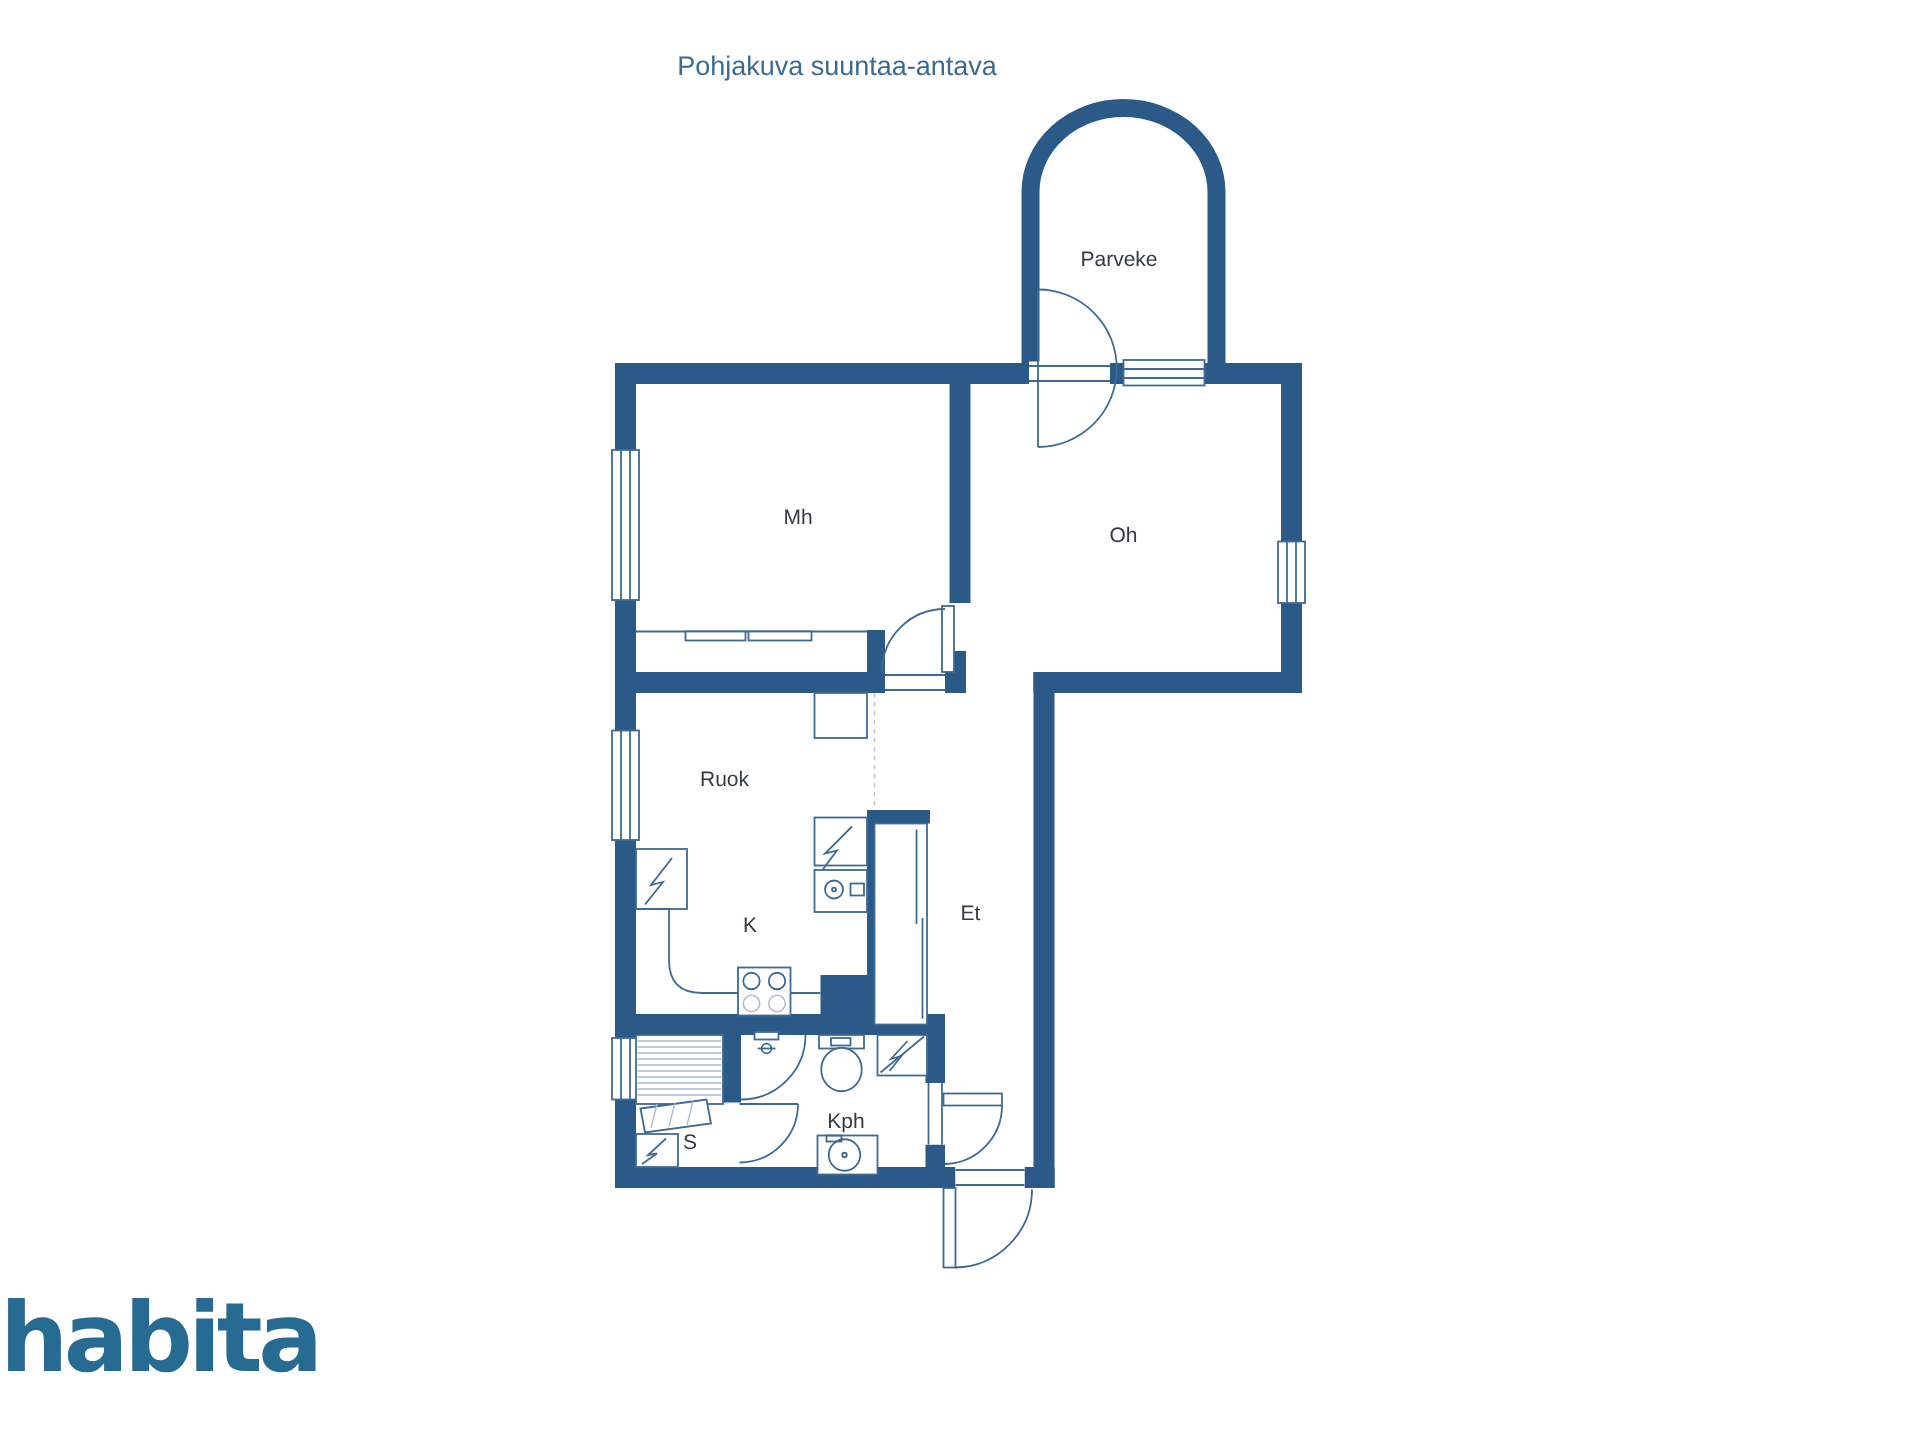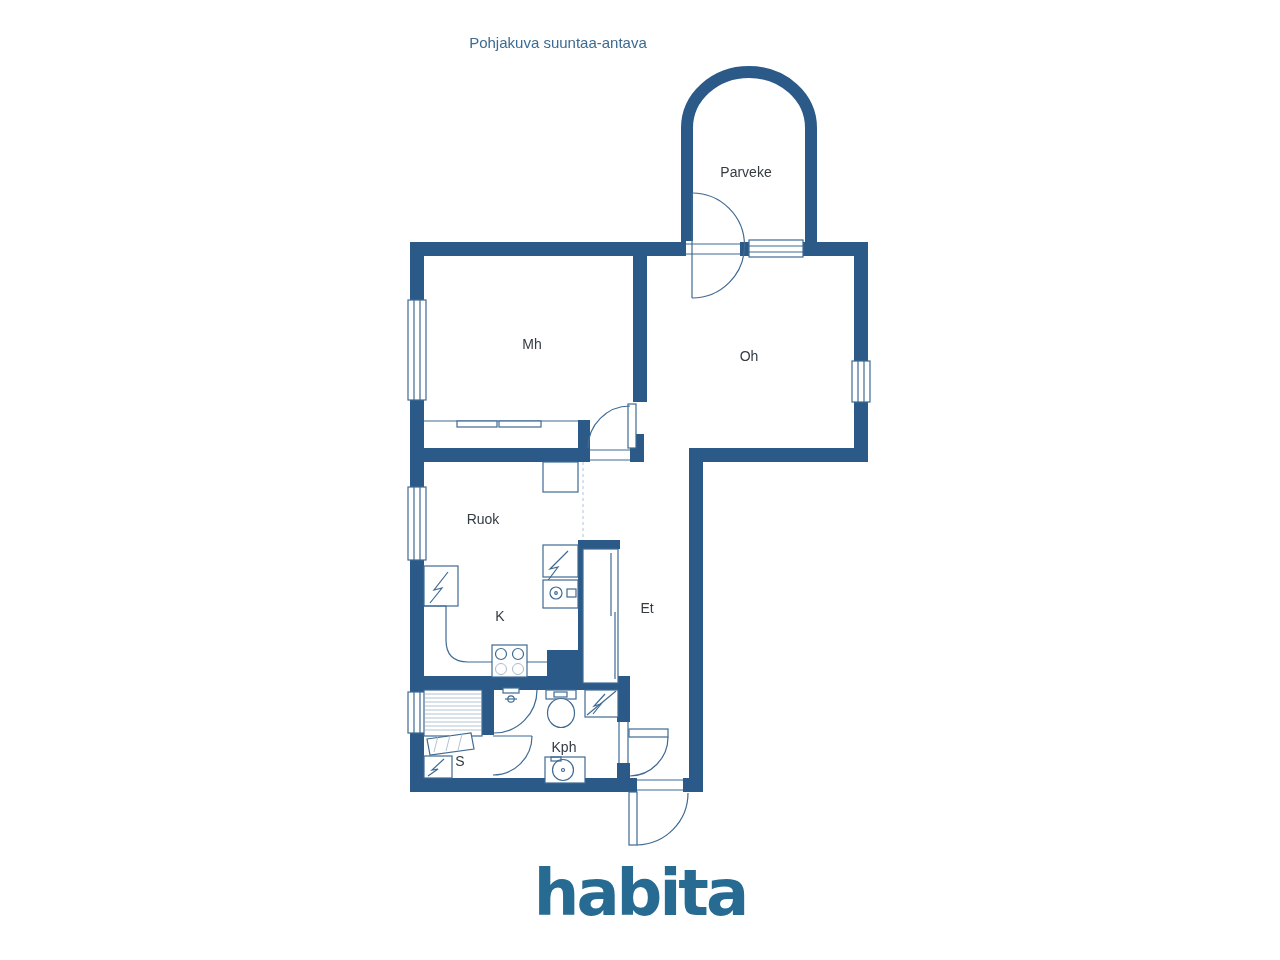--- a/index.html
+++ b/index.html
@@ -1,20 +1,20 @@
 <!DOCTYPE html>
 <html style="--wall: #2b5a88; --line: #3f6a93; --lite: #a9bccd; --label: #333b43; --title: #3b6b92; --logo: #276b92; --bg: #ffffff;"><head>
 <meta charset="utf-8">
 <style>
   html,body{margin:0;padding:0;background:#fff;}
   .page{position:relative;width:1280px;height:960px;background:var(--bg,#fff);overflow:hidden;
         font-family:"Liberation Sans",sans-serif;}
   .title{position:absolute;top:34px;left:0;width:1116px;text-align:center;
-         font-size:15px;color:var(--title,#3b6b92);}
-  .logo{position:absolute;top:856px;left:0;width:1280px;text-align:center;
+         font-size:18px;color:var(--title,#3b6b92);}
+  .logo{position:absolute;top:856px;left:0;width:1280px;text-align:left;
         font-family:"DejaVu Sans",sans-serif;font-weight:bold;font-size:64px;
         letter-spacing:-3px;color:var(--logo,#276b92);}
   svg{position:absolute;top:0;left:0;}
   .wall{fill:var(--wall,#2b5a88);}
   .arch{stroke:var(--wall,#2b5a88);stroke-width:12;fill:none;}
   .thin{stroke:var(--line,#3f6a93);stroke-width:1.2;fill:none;}
   .thinf{stroke:var(--line,#3f6a93);stroke-width:1.2;fill:#fff;}
   .lite{stroke:var(--lite,#a9bccd);stroke-width:1;fill:none;}
   .hatch{stroke:var(--lite,#a9bccd);stroke-width:0.9;fill:none;}
   .open{fill:#fff;}

